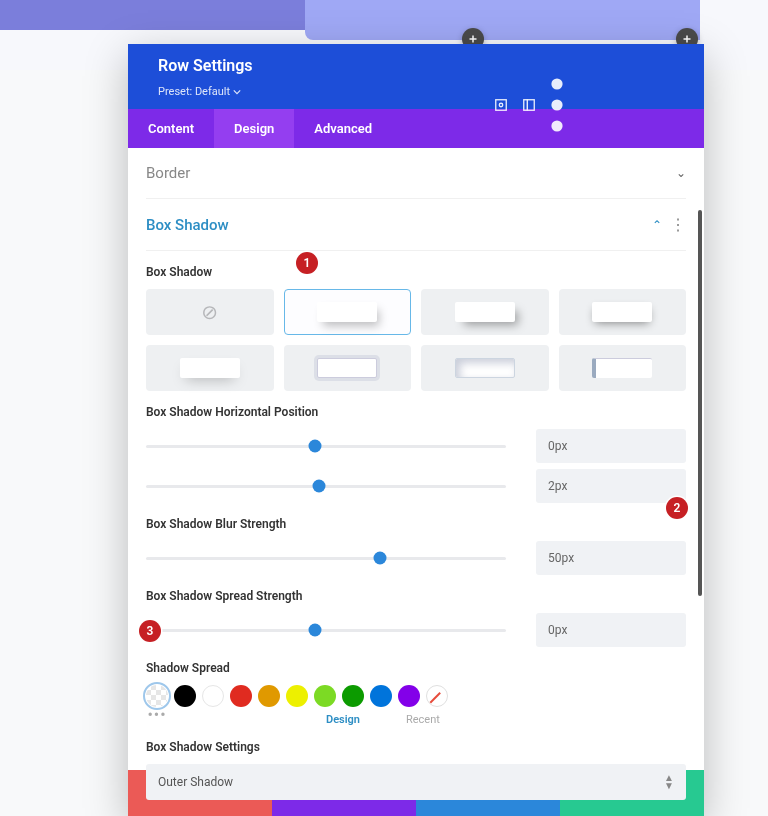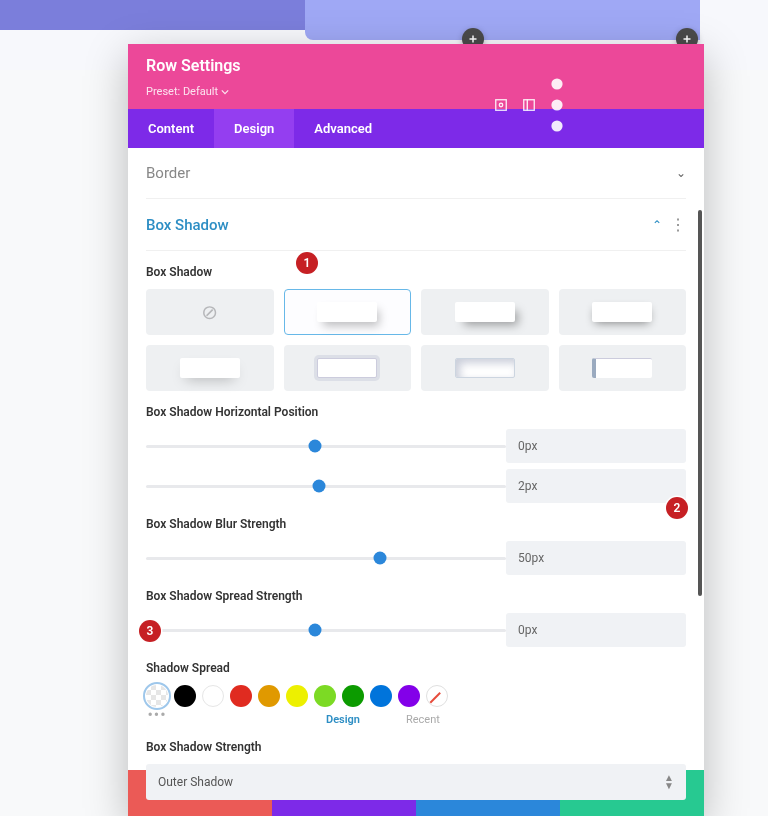--- a/index.html
+++ b/index.html
@@ -7,21 +7,21 @@
   .bg-top { position: absolute; top:0; left:0; right:0; height:70px; background:#f7f8fc;}
   .bg-bar { position:absolute; top:0; left:0; width:330px; height:30px; background:#7b7edb; }
   .bg-bar2 { position:absolute; top:0; left:305px; width:395px; height:40px; background:#9fa8f5; border-radius:0 0 0 8px;}
 
   .float-plus { position:absolute; width:22px; height:22px; border-radius:50%; background:#4a4a4a; display:flex; align-items:center; justify-content:center; color:#fff; font-size:14px; line-height:1; box-shadow:0 2px 6px rgba(0,0,0,.25);}
   .float-plus.p1 { top:28px; left:462px; }
   .float-plus.p2 { top:28px; left:676px; }
 
   .modal { position:absolute; top:44px; left:128px; width:576px; background:#fff; box-shadow:0 12px 40px rgba(0,0,0,.25); display:flex; flex-direction:column; }
 
-  .m-header { background:#ec4899; color:#fff; padding:12px 18px 10px; }
+  .m-header { background:#1d4ed8; color:#fff; padding:12px 30px 10px; }
   .m-title { font-size:16px; font-weight:600; }
   .m-preset { font-size:11px; opacity:.85; margin-top:10px; display:inline-flex; align-items:center; gap:3px;}
   .m-preset svg { width:8px; height:8px; }
   .m-header-icons { position:absolute; top:54px; right:140px; display:flex; gap:14px; }
   .hdr-icn { color:#fff; opacity:.9; width:14px; height:14px; display:flex; align-items:center; justify-content:center;}
 
   .m-tabs { background:#7d2ae8; display:flex; }
   .m-tab { padding:12px 20px; font-size:13px; font-weight:600; color:#fff; cursor:pointer; }
   .m-tab.active { background:#943ef0; }
 
@@ -43,21 +43,21 @@
   .sh-ban { color:#b6b7ba; font-size:20px;}
   .sh-prev { width:60px; height:20px; background:#fff; border-radius:2px;}
   .sp1 { box-shadow:4px 6px 10px -2px rgba(0,0,0,.25);}
   .sp2 { box-shadow:6px 6px 10px -3px rgba(0,0,0,.35);}
   .sp3 { box-shadow:0 4px 10px -3px rgba(0,0,0,.45);}
   .sp4 { box-shadow:0 6px 14px -6px rgba(0,0,0,.35);}
   .sp5 { border:1px solid #ccd; box-shadow:0 0 0 3px rgba(120,130,170,.15);}
   .sp6 { box-shadow:inset 4px 4px 8px rgba(120,130,160,.4); border:1px solid #ccd5e0;}
   .sp7 { border-left:4px solid #9aaabf; border-top:1px solid #ccd;}
 
-  .slider-row { display:flex; align-items:center; gap:0; margin-bottom:6px;}
+  .slider-row { display:flex; align-items:center; gap:30px; margin-bottom:6px;}
   .slider-wrap { flex:0 0 360px; position:relative;}
   .slider-track { height:3px; background:#e8e9ec; border-radius:2px; position:relative;}
   .slider-thumb { position:absolute; top:50%; transform:translate(-50%,-50%); width:13px; height:13px; border-radius:50%; background:#2b87da; cursor:pointer;}
   .val-box { flex:1; background:#f0f2f5; border-radius:3px; padding:10px 12px; font-size:12px; color:#666;}
 
   .swatch-row { display:flex; gap:6px; align-items:center; margin-bottom:8px; position:relative;}
   .sw { width:22px; height:22px; border-radius:50%; cursor:pointer;}
   .sw.sel { outline:2px solid #9ec7eb; outline-offset:1px;}
   .sw-trans { background:conic-gradient(#e6e6e6 0 25%, #fff 0 50%, #e6e6e6 0 75%, #fff 0) 0 0/10px 10px;}
   .sw-none { background:#fff; position:relative; border:1px solid #e0e0e0;}
@@ -237,21 +237,21 @@
       <div class="sw" style="background:#0074db"></div>
       <div class="sw" style="background:#8300e9"></div>
       <div class="sw sw-none"></div>
       <div class="sw-more">•••</div>
     </div>
     <div class="swatch-tabs">
       <span>Design</span>
       <span>Recent</span>
     </div>
 
-    <div class="sec-label">Box Shadow Strength</div>
+    <div class="sec-label">Box Shadow Settings</div>
     <div class="select-row">
       <span>Outer Shadow</span>
       <span class="sel-arrows">
           <span>▲</span>
           <span>▼</span>
         </span>
     </div>
   </div>
 
   <div class="m-footer">

